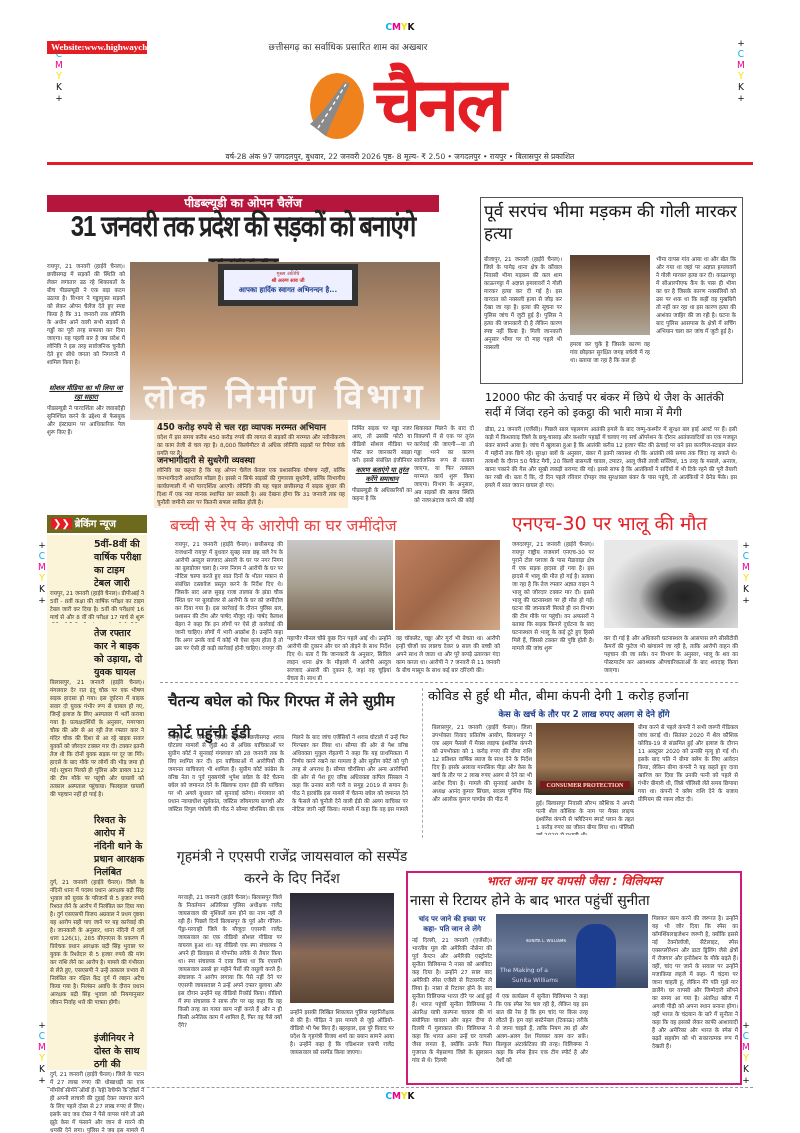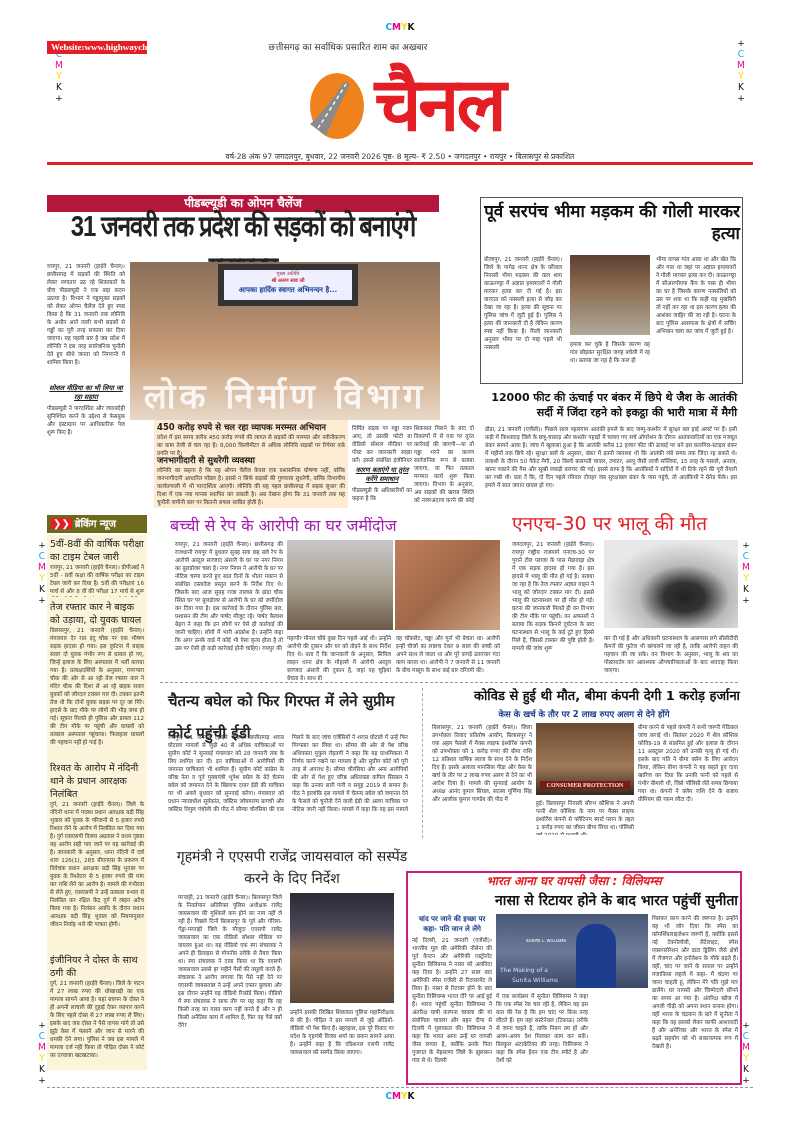--- a/index.html
+++ b/index.html
@@ -18,24 +18,24 @@
   .redrule { left: 47px; top: 162px; width: 706px; height: 3px; background: #e31e24; }
   .banner { left: 47px; top: 195px; width: 392px; height: 17px; background: #b5173c; color: #fff; text-align: center; font-weight: bold; font-size: 12px; line-height: 17px; }
   .lead-hl { left: 47px; top: 213px; width: 392px; text-align: center; font-family: "Liberation Sans", sans-serif; font-weight: bold; font-size: 24px; line-height: 34px; letter-spacing: -1px; transform: scaleY(1.2); }
   .bodytext { font-family: "DejaVu Sans", sans-serif; font-size: 5.6px; line-height: 8px; color: #333; text-align: justify; overflow: hidden; }
   .subhead { font-style: italic; font-weight: bold; text-decoration: underline; font-size: 6.5px; text-align: center; line-height: 9px; }
   .photo { background: linear-gradient(180deg,#8a6f5a 0%, #c59a74 55%, #e8d8c8 100%); overflow: hidden; padding-left: 48px; }
   .photo-screen { background: #eef0ff; border: 6px solid #333; }
   .highlight-box { background: #fdebd2; }
   .hl-450 { font-weight: bold; font-size: 8.5px; color: #222; line-height: 11px; }
   .box-border { border: 1px solid #555; }
-  .h-bold { font-weight: bold; color: #111; text-align: right; }
+  .h-bold { font-weight: normal; color: #111; text-align: left; }
   .sidebar { left: 47px; top: 560px; width: 100px; height: 510px; background: #fbf4d8; }
   .bn-banner { left: 47px; top: 515px; width: 100px; height: 18px; background: #6d6a1e; color: #fff; font-weight: bold; font-size: 10px; line-height: 18px; padding-left: 4px; }
-  .side-hl { font-weight: normal; font-size: 9.5px; line-height: 13px; color: #222; }
+  .side-hl { font-weight: bold; font-size: 9.5px; line-height: 13px; color: #222; margin-left: 44px; }
   .divider-v { width: 1px; background: #999; }
   .dashed-h { border-top: 1px dashed #999; height: 0; }
   .pink-box { border: 2px solid #d11a7a; }
   .italic-red { color: #e31e24; font-style: italic; font-weight: bold; }
   .blue-sub { color: #1d3e8f; font-weight: bold; }
 </style>
 </head>
 <body>
 
 <div class="abs cmyk-top">
@@ -149,21 +149,21 @@
   <div class="side-hl">5वीं-8वीं की वार्षिक परीक्षा का टाइम टेबल जारी</div>
   <div class="bodytext" style="height:34px;">रायपुर, 21 जनवरी (हाईवे चैनल)। डीपीआई ने 5वीं - 8वीं कक्षा की वार्षिक परीक्षा का टाइम टेबल जारी कर दिया है। 5वीं की परीक्षाएं 16 मार्च से और 8 वीं की परीक्षा 17 मार्च से शुरू होंगी। दोनों ही परीक्षाएं सुबह 9 बजे से होंगी।</div>
   <div class="side-hl" style="margin-top:3px;">तेज रफ्तार कार ने बाइक को उड़ाया, दो युवक घायल</div>
   <div class="bodytext" style="height:132px;">बिलासपुर, 21 जनवरी (हाईवे चैनल)। मंगलवार देर रात इंदु चौक पर एक भीषण सड़क हादसा हो गया। इस दुर्घटना में बाइक सवार दो युवक गंभीर रूप से घायल हो गए, जिन्हें इलाज के लिए अस्पताल में भर्ती कराया गया है। प्रत्यक्षदर्शियों के अनुसार, मगरपारा चौक की ओर से आ रही तेज रफ्तार कार ने मंदिर चौक की दिशा से आ रहे बाइक सवार युवकों को जोरदार टक्कर मार दी। टक्कर इतनी तेज थी कि दोनों युवक सड़क पर दूर जा गिरे। हादसे के बाद मौके पर लोगों की भीड़ जमा हो गई। सूचना मिलते ही पुलिस और डायल 112 की टीम मौके पर पहुंची और घायलों को तत्काल अस्पताल पहुंचाया। फिलहाल घायलों की पहचान नहीं हो पाई है।</div>
   <div class="side-hl" style="margin-top:3px;">रिश्वत के आरोप में नंदिनी थाने के प्रधान आरक्षक निलंबित</div>
   <div class="bodytext" style="height:150px;">दुर्ग, 21 जनवरी (हाईवे चैनल)। जिले के नंदिनी थाना में पदस्थ प्रधान आरक्षक बद्री सिंह भुवाल को युवक के परिजनों से 5 हजार रुपये रिश्वत लेने के आरोप में निलंबित कर दिया गया है। दुर्ग एसएसपी विजय अग्रवाल ने प्रथम दृष्टया यह आरोप सही पाए जाने पर यह कार्रवाई की है। जानकारी के अनुसार, थाना नंदिनी में दर्ज धारा 126(1), 285 बीएनएस के प्रकरण में विवेचक प्रधान आरक्षक बद्री सिंह भुवाल पर युवक के रिश्तेदार से 5 हजार रुपये की मांग कर राशि लेने का आरोप है। मामले की गंभीरता से लेते हुए, एसएसपी ने उन्हें तत्काल प्रभाव से निलंबित कर रक्षित केंद्र दुर्ग में लाइन अटैच किया गया है। निलंबन अवधि के दौरान प्रधान आरक्षक बद्री सिंह भुवाल को नियमानुसार जीवन निर्वाह भत्ते की पात्रता होगी।</div>
   <div class="side-hl" style="margin-top:3px;">इंजीनियर ने दोस्त के साथ ठगी की</div>
   <div class="bodytext" style="height:90px;">दुर्ग, 21 जनवरी (हाईवे चैनल)। जिले के पाटन में 27 लाख रुपए की धोखाधड़ी का एक मामला सामने आया है। यहां बचपन के दोस्त ने ही अपनी लाचारी की दुहाई देकर व्यापार करने के लिए पहले दोस्त से 27 लाख रुपए ले लिए। इसके बाद जब दोस्त ने पैसे वापस मांगे तो उसे झूठे केस में फंसाने और जान से मारने की धमकी देने लगा। पुलिस ने जब इस मामले में मामला दर्ज नहीं किया तो पीड़ित दोस्त ने कोर्ट का दरवाजा खटखटाया।</div>
 </div>
 
-<div class="abs" style="left:170px;top:515px;width:260px;font-size:16px;line-height:22px;color:#a21caf;">बच्ची से रेप के आरोपी का घर जमींदोज</div>
+<div class="abs" style="left:170px;top:515px;width:260px;font-size:16px;line-height:22px;color:#ef4444;">बच्ची से रेप के आरोपी का घर जमींदोज</div>
 <div class="abs bodytext" style="left:175px;top:540px;width:108px;height:140px;">रायपुर, 21 जनवरी (हाईवे चैनल)। छत्तीसगढ़ की राजधानी रायपुर में बुधवार सुबह सवा छह बजे रेप के आरोपी अब्दुल सज्जाद अंसारी के घर पर नगर निगम का बुलडोजर चला है। नगर निगम ने आरोपी के घर पर नोटिस चस्पा करते हुए सात दिनों के भीतर मकान से संबंधित दस्तावेज प्रस्तुत करने के निर्देश दिए थे। जिसके बाद आज सुबह राजा तालाब के झंडा चौक स्थित घर पर बुलडोजर से आरोपी के घर को जमींदोज कर दिया गया है। इस कार्रवाई के दौरान पुलिस बल, प्रशासन की टीम और पार्षद मौजूद रहे। पार्षद कैलाश बेहरा ने कहा कि इन लोगों पर ऐसे ही कार्रवाई की जानी चाहिए। लोगों में भारी आक्रोश है। उन्होंने कहा कि अगर उनके वार्ड में कोई भी ऐसा कृत्य होता है तो उस पर ऐसी ही कड़ी कार्रवाई होनी चाहिए। रायपुर की</div>
 <div class="abs photo" style="left:287px;top:540px;width:106px;height:90px;background:linear-gradient(180deg,#c8c8c8 0%,#a8a090 50%,#6b5a48 100%);"></div>
 <div class="abs photo" style="left:395px;top:540px;width:105px;height:90px;background:linear-gradient(135deg,#c08060 0%,#a06848 50%,#d0a888 100%);"></div>
 <div class="abs bodytext" style="left:287px;top:634px;width:104px;height:46px;">महापौर मीनल चौबे कुछ दिन पहले आई थी। उन्होंने आरोपी की दुकान और घर को तोड़ने के साथ निर्देश दिए थे। बता दें कि जानकारी के अनुसार, सिविल लाइन थाना क्षेत्र के मोहल्ले में आरोपी अब्दुल सज्जाद अंसारी की दुकान है, जहां वह चूड़ियां बेचता है। साथ ही</div>
 <div class="abs bodytext" style="left:396px;top:634px;width:104px;height:46px;">वह चॉकलेट, चड्डा और मुर्रा भी बेचता था। आरोपी इन्हीं चीजों का लालच देकर 9 साल की बच्ची को अपने साथ ले जाता था और पूरे कपड़े उतारकर गंदा काम करता था। आरोपी ने 7 जनवरी से 11 जनवरी के बीच मासूम के साथ कई बार दरिंदगी की।</div>
 
 <div class="abs" style="left:512px;top:512px;width:226px;font-size:19px;line-height:22px;color:#e31e24;">एनएच-30 पर भालू की मौत</div>
 <div class="abs bodytext" style="left:512px;top:540px;width:82px;height:135px;">जगदलपुर, 21 जनवरी (हाईवे चैनल)। रायपुर राष्ट्रीय राजमार्ग एनएच-30 पर पुराने टोल प्लाजा के पास मेडावाड़ा क्षेत्र में एक सड़क हादसा हो गया है। इस हादसे में भालू की मौत हो गई है। बताया जा रहा है कि तेज रफ्तार अज्ञात वाहन ने भालू को जोरदार टक्कर मार दी। इससे भालू की घटनास्थल पर ही मौत हो गई। घटना की जानकारी मिलते ही वन विभाग की टीम मौके पर पहुंची। वन अफसरों ने बताया कि सड़क किनारे दुर्घटना के बाद घटनास्थल से भालू के कई टूटे हुए हिस्से मिले हैं, जिससे टक्कर की पुष्टि होती है। मामले की जांच शुरू</div>
 <div class="abs photo" style="left:604px;top:540px;width:134px;height:88px;background:radial-gradient(ellipse at 60% 65%,#222 0%,#333 18%,#bbb 40%,#e8e8e8 70%);"></div>
 <div class="abs bodytext" style="left:604px;top:634px;width:134px;height:46px;">कर दी गई है और अधिकारी घटनास्थल के आसपास लगे सीसीटीवी कैमरों की फुटेज भी खंगालने जा रही है, ताकि आरोपी वाहन की पहचान की जा सके। वन विभाग के अनुसार, भालू के शव का पोस्टमार्टम कर आवश्यक औपचारिकताओं के बाद शवदाह किया जाएगा।</div>

